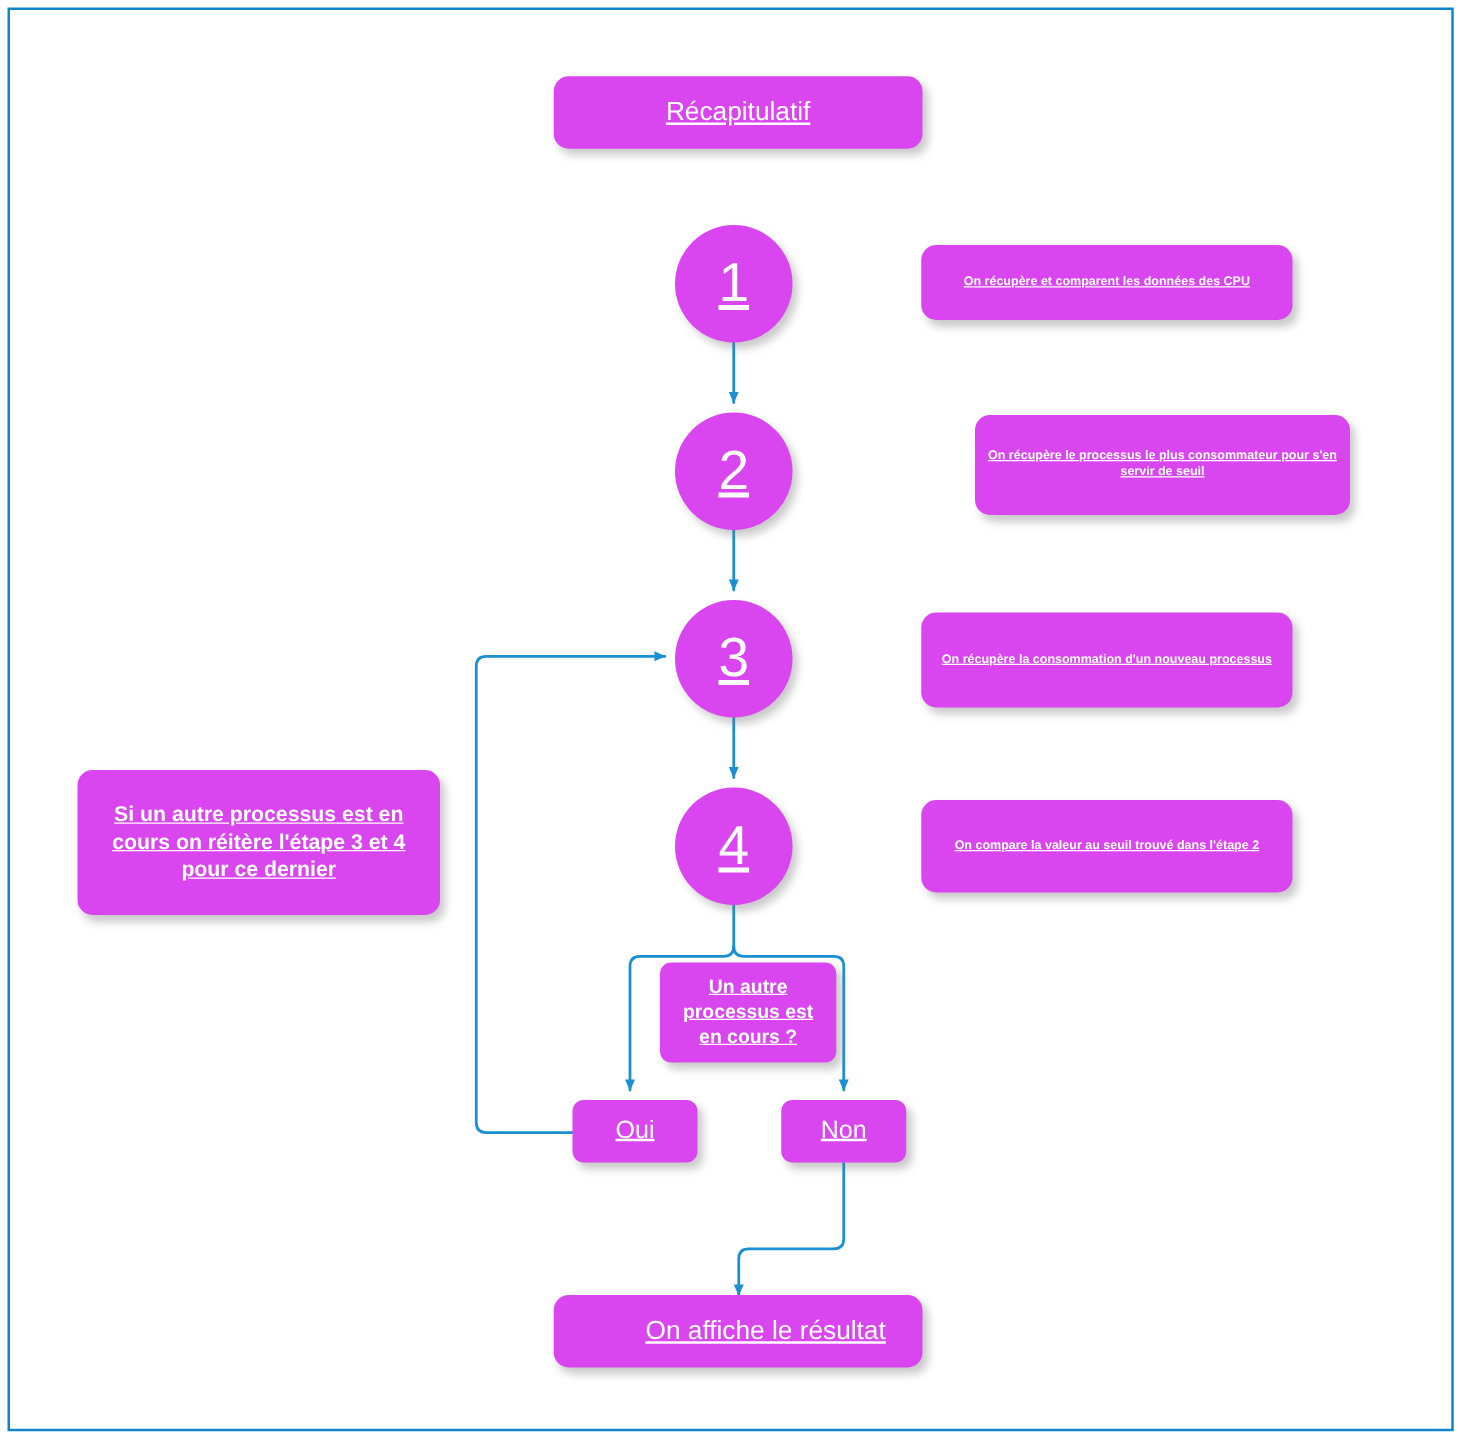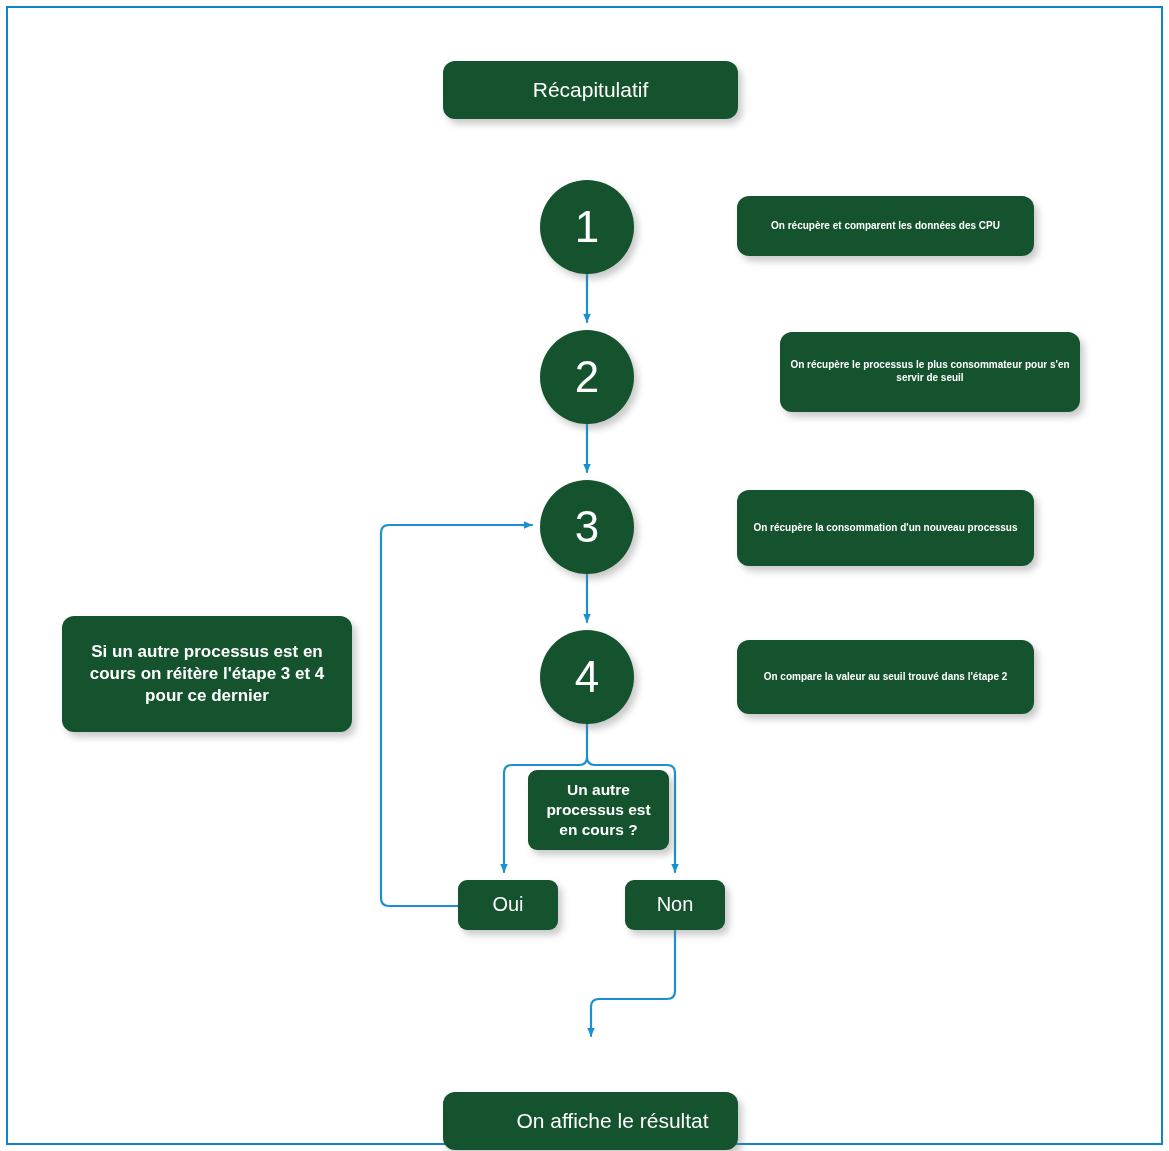--- a/index.html
+++ b/index.html
@@ -31,28 +31,29 @@
   svg#wires {
     position: absolute;
     left: 0;
     top: 0;
     width: 1169px;
     height: 1151px;
     overflow: visible;
   }
   .node {
     position: absolute;
-    background: #14532d;
+    background: #d946ef;
     color: #ffffff;
     display: flex;
     align-items: center;
     justify-content: center;
     text-align: center;
     line-height: 1.28;
     box-shadow: 4px 5px 7px rgba(120,120,120,0.40);
+    text-decoration: underline;
   }
   .rounded   { border-radius: 12px; }
   .rounded-s { border-radius: 9px; }
   .circle {
     border-radius: 50%;
     font-weight: 400;
   }
   .title-node  { font-size: 21px; }
   .desc-node   { font-size: 10px; font-weight: bold; padding: 6px 10px; }
   .left-node   { font-size: 17px; font-weight: bold; padding: 6px 12px; }
@@ -111,15 +112,15 @@
   <div class="node rounded desc-node" style="left:737px; top:640px; width:297px; height:74px;">On compare la valeur au seuil trouvé dans l'étape 2</div>
 
   <div class="node rounded left-node" style="left:62px; top:616px; width:290px; height:116px;">Si un autre processus est en cours on réitère l'étape 3 et 4 pour ce dernier</div>
 
   <div class="node rounded-s dec-node" style="left:528px; top:770px; width:141px; height:80px;">Un autre processus est en cours ?</div>
 
   <div class="node rounded-s yn-node" style="left:458px; top:880px; width:100px; height:50px;">Oui</div>
 
   <div class="node rounded-s yn-node" style="left:625px; top:880px; width:100px; height:50px;">Non</div>
 
-  <div class="node rounded result-node" style="left:443px; top:1092px; width:295px; height:58px;padding-left:44px;">On affiche le résultat</div>
+  <div class="node rounded result-node" style="left:443px; top:1036px; width:295px; height:58px;padding-left:44px;">On affiche le résultat</div>
 
 </div>
 
 </body></html>

